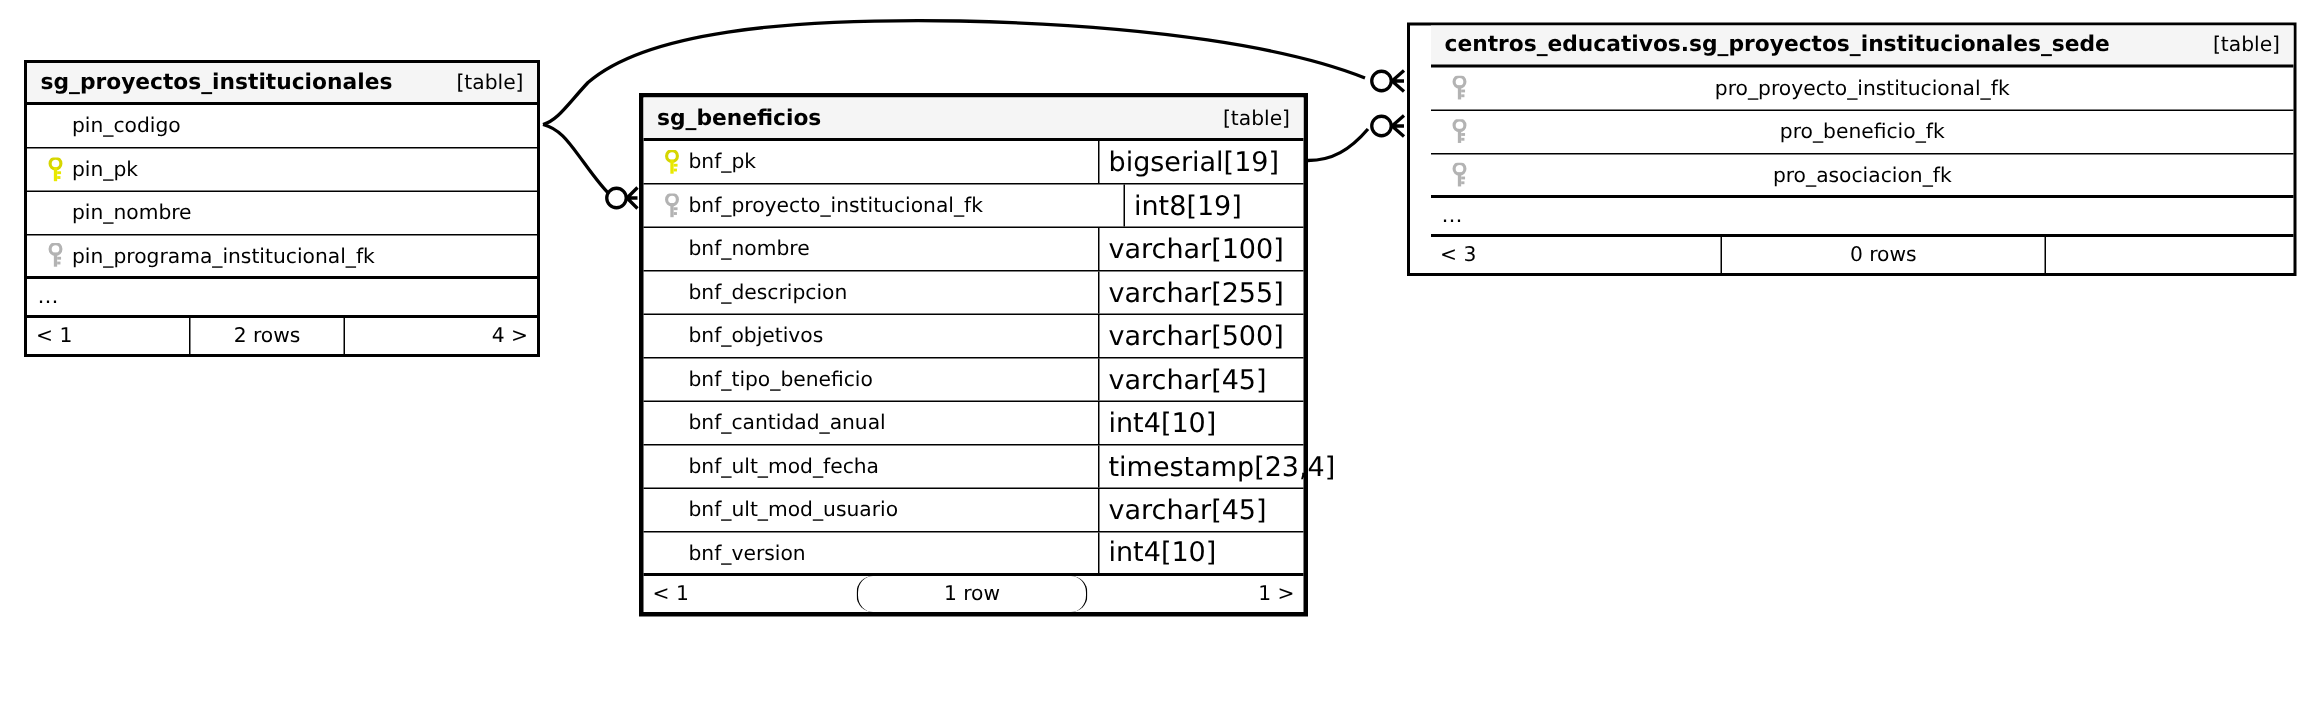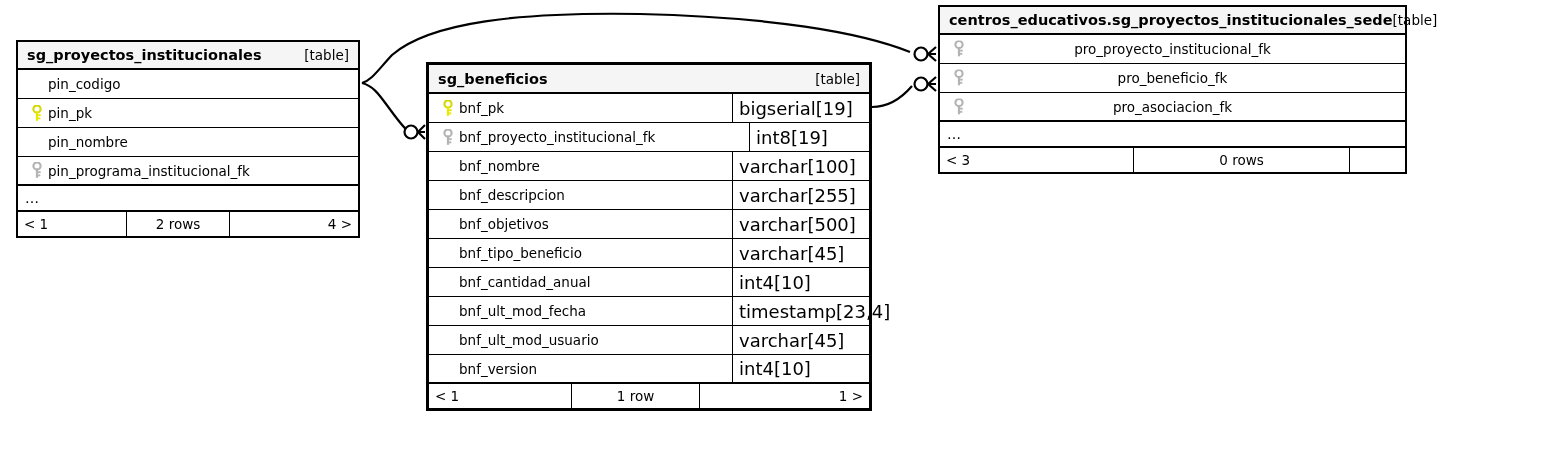--- a/index.html
+++ b/index.html
@@ -318,26 +318,26 @@
   <div class="tbl-row last-col-row">
     <div class="col-name">
       <span class="keyslot"></span>
       <span class="label-txt">bnf_version</span>
     </div>
     <div class="col-type" style="width:137px;">int4[10]</div>
   </div>
 
   <div class="tbl-footer">
     <div class="foot-cell foot-prev" style="width:142px;">&lt; 1</div>
-    <div class="foot-cell foot-mid" style="width:129px;">1 row</div>
+    <div class="foot-cell foot-mid" style="width:154px;border-radius:11px;">1 row</div>
     <div class="foot-cell foot-next" style="flex:1 1 auto;">1 &gt;</div>
   </div>
 </div>
 
-<div class="table-box" id="tbl-2" style="left:938px; top:5px; width:469px;">
+<div class="table-box" id="tbl-2" style="left:938px; top:15px; width:593px;padding-left:14px;">
   <div class="tbl-header">
     <span class="tbl-title">centros_educativos.sg_proyectos_institucionales_sede</span>
     <span class="tbl-tag">[table]</span>
   </div>
 
   <div class="tbl-row">
     <div class="col-name centered">
       <span class="keyslot">
         <svg width="12" height="17" viewBox="0 0 12 17">
             <circle cx="6" cy="4" r="3.6" fill="none" stroke="#b3b3b3" stroke-width="2.1"></circle>

